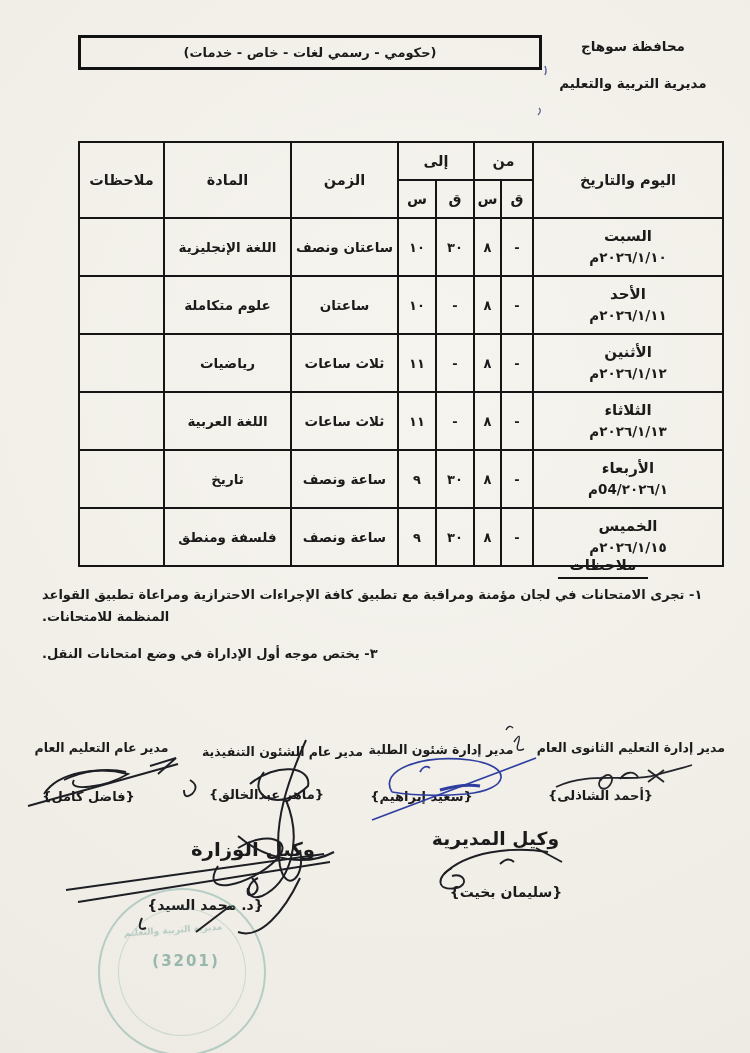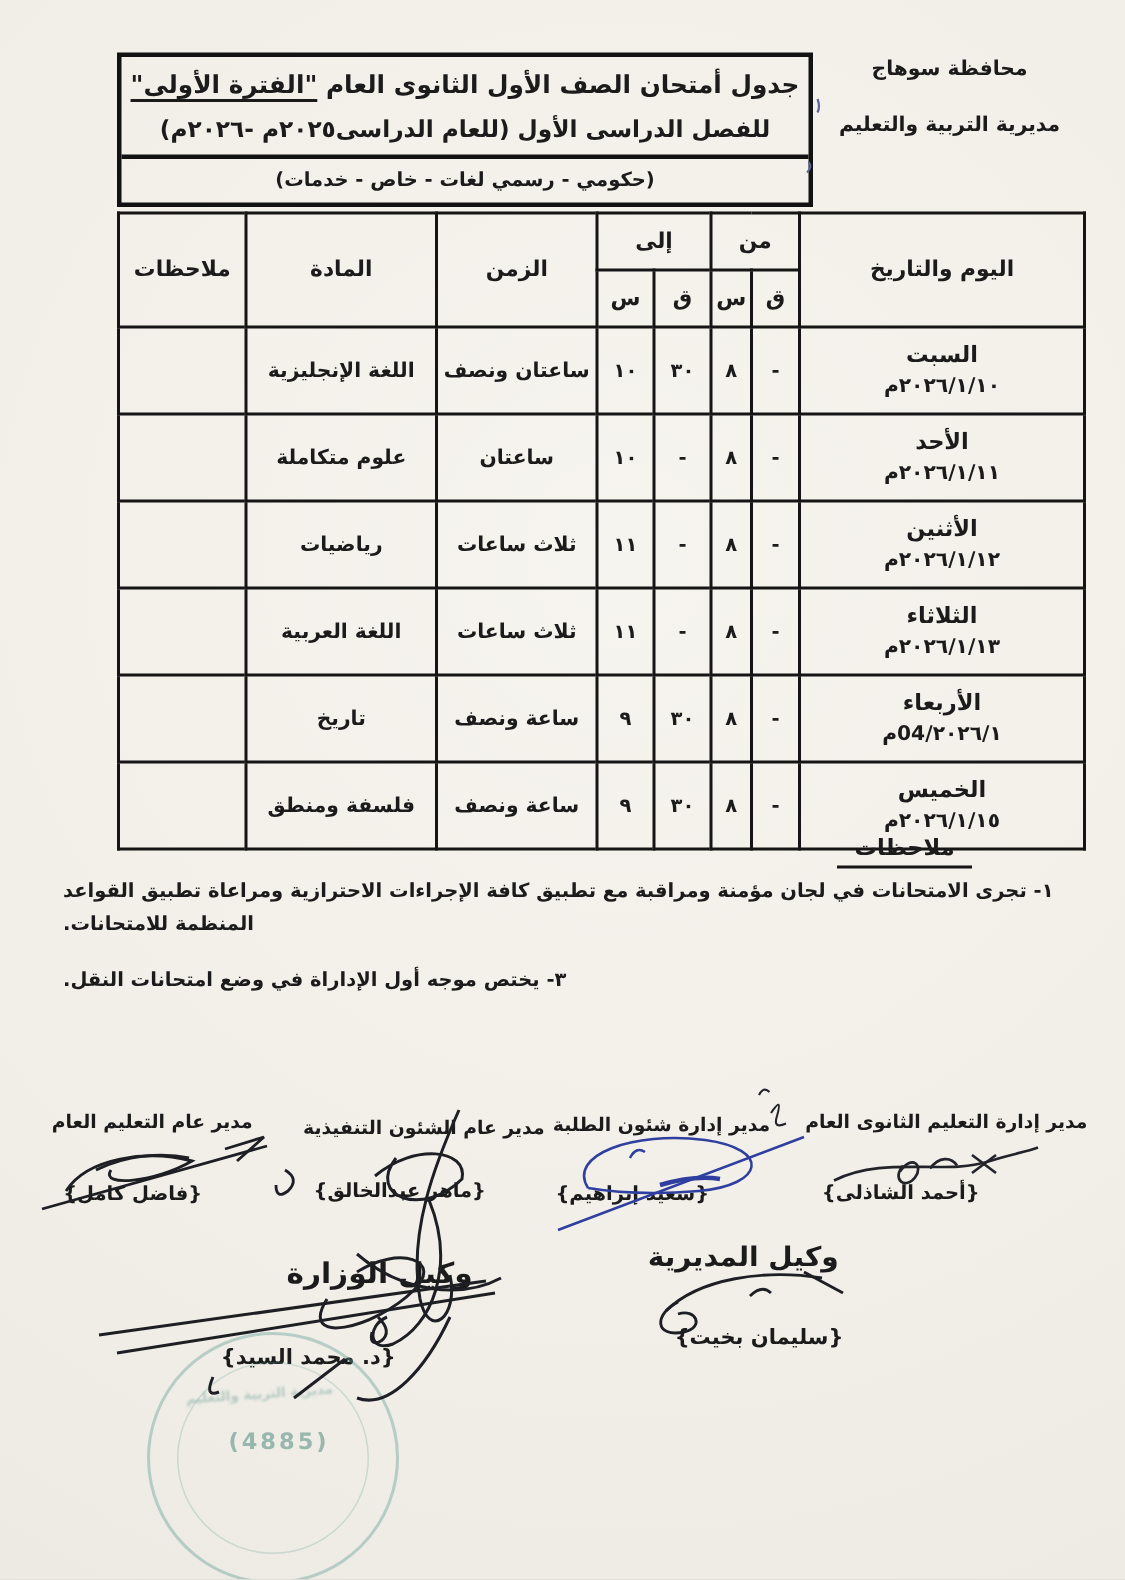--- a/index.html
+++ b/index.html
@@ -71,24 +71,20 @@
 <body>
 
 <div class="page">
 
   <div class="org">
     <div>محافظة سوهاج</div>
     <div>مديرية التربية والتعليم</div>
   </div>
 
   <div class="title-box">
-    <div class="title-main">
-      <div class="t1"><span>جدول أمتحان  الصف الأول الثانوى العام </span><span class="quoted">"الفترة الأولى"</span></div>
-      <div class="t2">للفصل الدراسى الأول (للعام الدراسى٢٠٢٥م -٢٠٢٦م)</div>
-    </div>
     <div class="subtitle">(حكومي - رسمي لغات - خاص - خدمات)</div>
   </div>
 
   <table class="sched" dir="rtl">
     <colgroup>
       <col style="width:190px">
         <col style="width:32px">
         <col style="width:27px">
         <col style="width:38px">
       <col style="width:38px">
@@ -211,21 +207,21 @@
 
   <div class="dep-title dt1">وكيل المديرية</div>
   <div class="dep-name dn1">{سليمان بخيت}</div>
   <div class="dep-title dt2">وكيل الوزارة</div>
   <div class="dep-name dn2">{د. محمد السيد}</div>
 
   <div class="stamp">
     <div class="inner"></div>
     <div class="stamp-label">مديرية التربية والتعليم</div>
   </div>
-  <div class="stamp-number">(4885)</div>
+  <div class="stamp-number">(3201)</div>
 
   <svg class="ink" viewBox="0 0 750 1053">
 
     <path d="M545 66 q2 5 0 9" stroke="#5a659a" stroke-width="1.5" fill="none"></path>
     <path d="M539 108 q3 3 -1 7" stroke="#5a659a" stroke-width="1.3" fill="none"></path>
 
     <g stroke="#23242b" stroke-width="1.8" fill="none">
       <path d="M556 787 C590 770 630 784 660 774 C672 770 684 768 692 765"></path>
       <path d="M600 781 c8 -12 16 -4 10 4 c-6 8 -16 2 -8 -8"></path>
       <path d="M648 770 l16 12 M664 770 l-16 12"></path>

